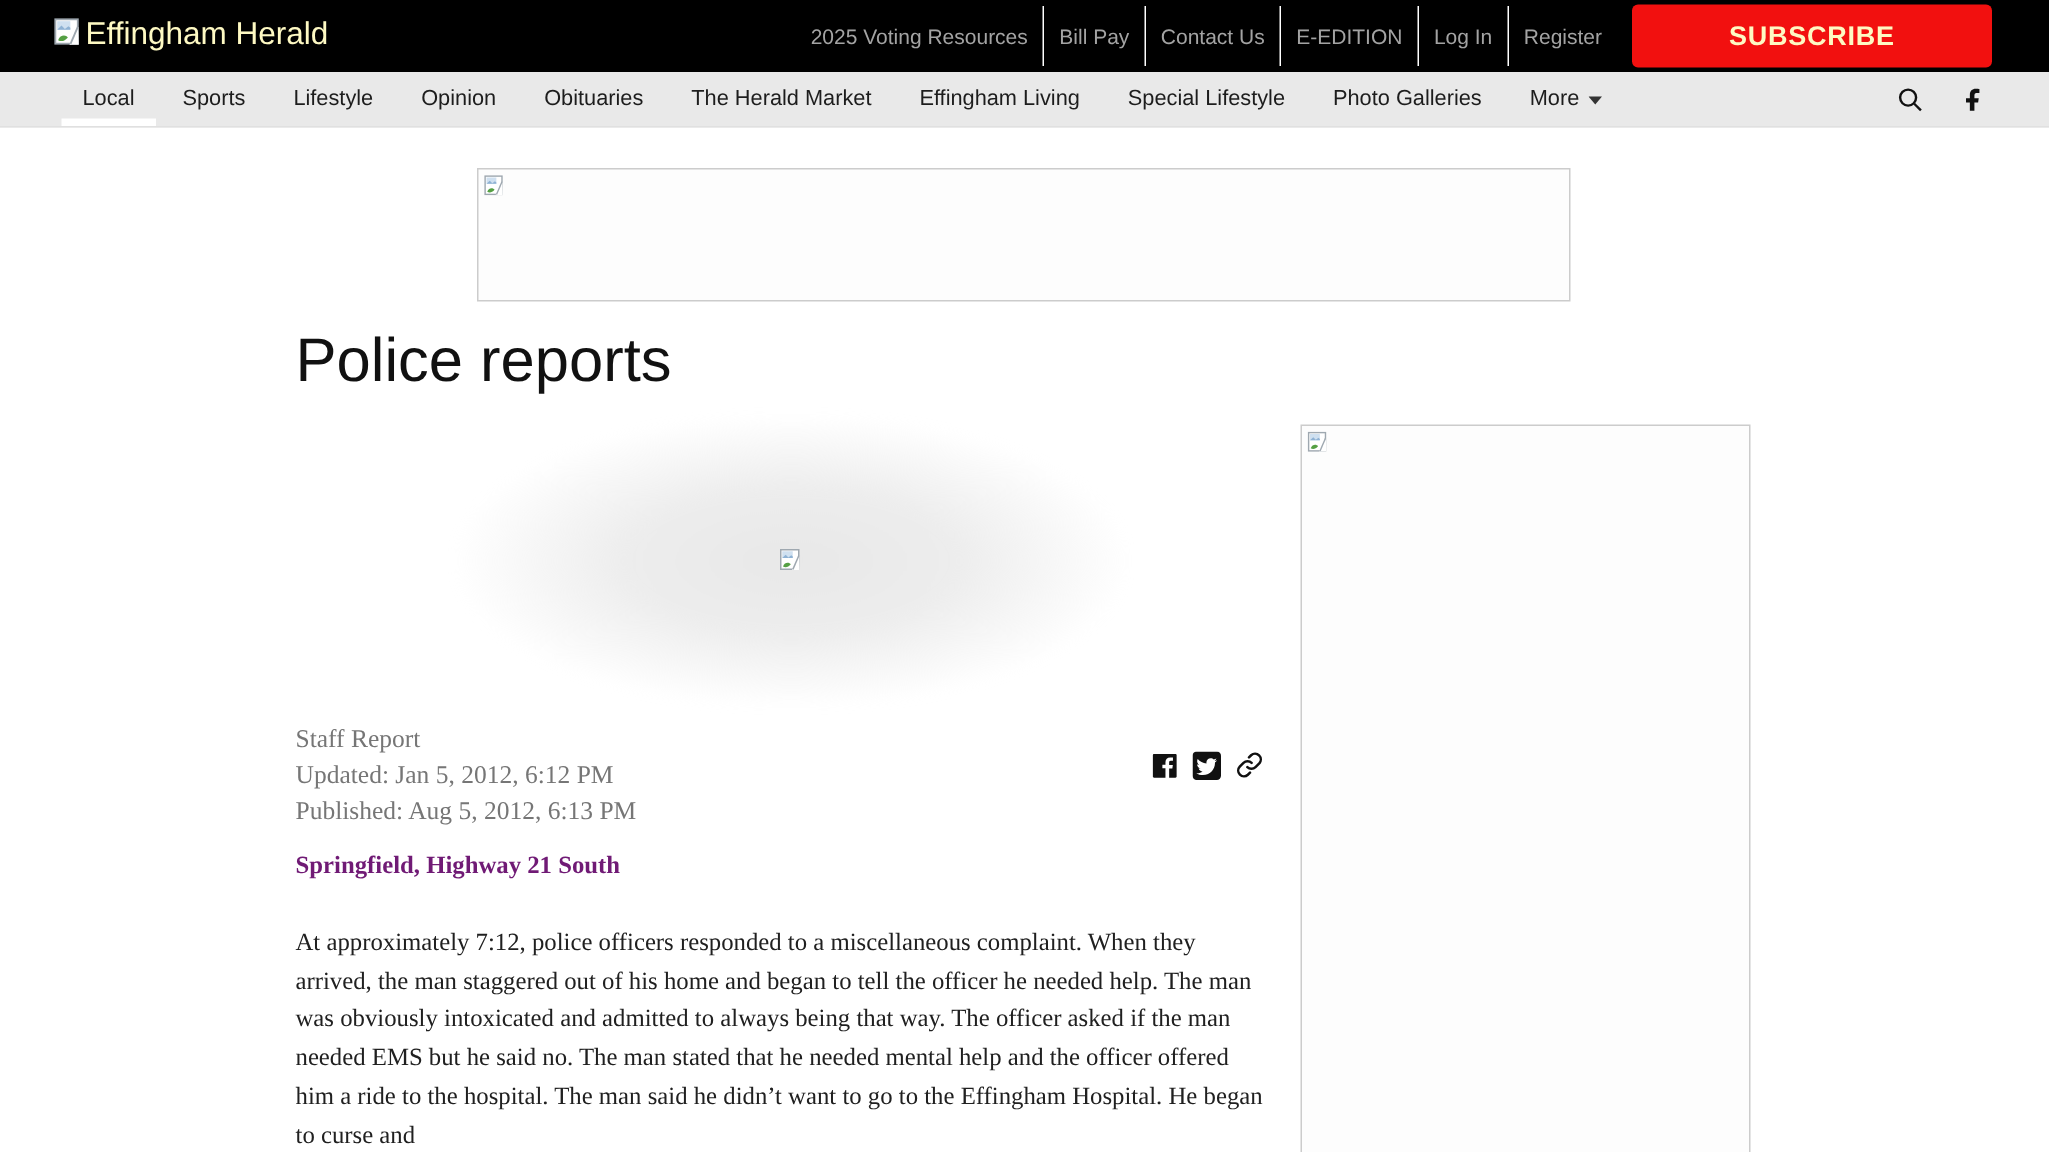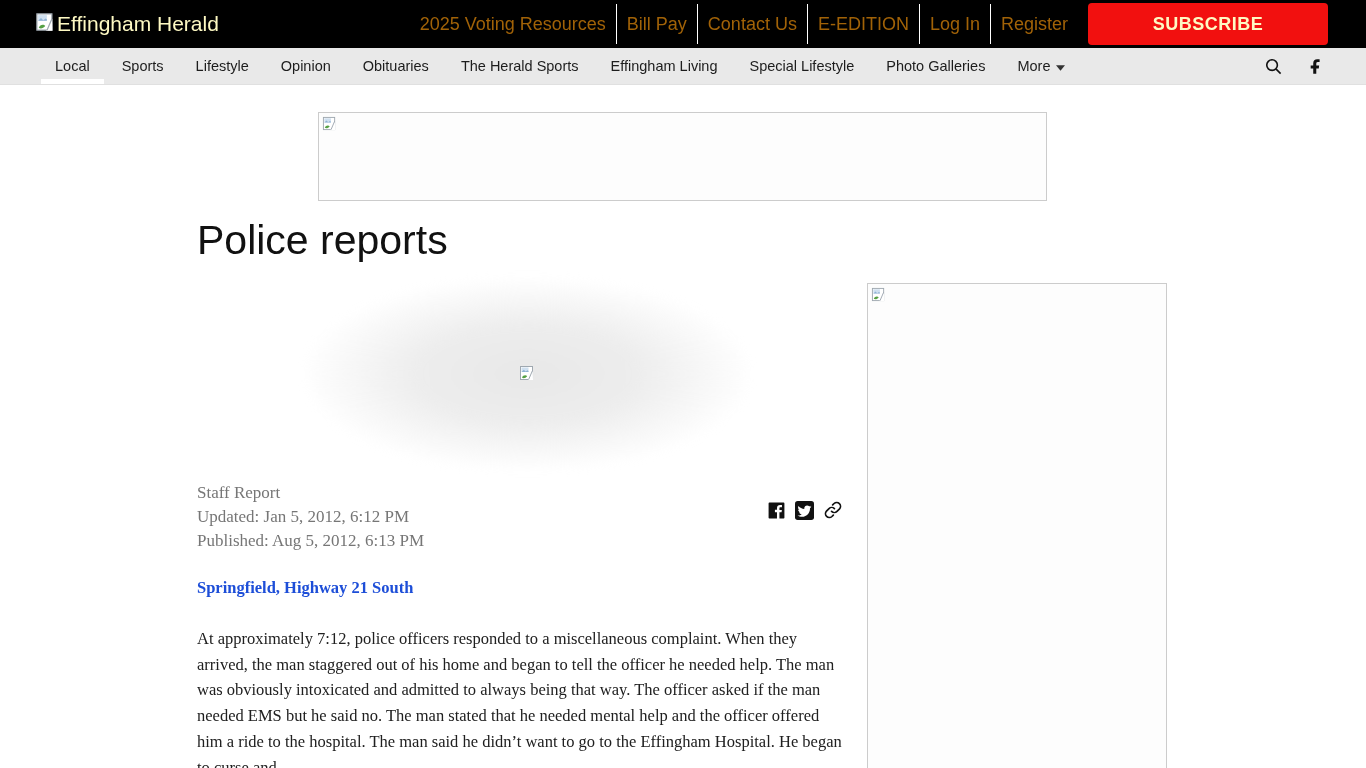--- a/index.html
+++ b/index.html
@@ -32,23 +32,23 @@
     cursor: pointer;
     white-space: nowrap;
   }
   .topmenu {
     margin-left: auto;
     display: flex;
     align-items: center;
     height: 100%;
   }
   .topmenu a {
-    color: #a16207;
+    color: #a3a3a3;
     text-decoration: none;
-    font-size: 18px;
+    font-size: 14px;
     padding: 0 10px;
     white-space: nowrap;
     cursor: pointer;
   }
   .vsep {
     width: 1px;
     height: 40px;
     background: #ffffff;
     flex: 0 0 auto;
   }
@@ -151,25 +151,25 @@
   }
   .share-row {
     position: absolute;
     right: 0; top: 19px;
     display: flex;
     align-items: center;
     gap: 9px;
   }
   .share-row .icon-btn { cursor: pointer; display: flex; }
   .subheads {
-    margin-top: 22px;
+    margin-top: 11px;
     font-size: 16.5px;
     font-weight: bold;
     line-height: 25px;
-    color: #1d4ed8;
+    color: #701a75;
   }
   .body-text {
     margin-top: 26px;
     font-size: 16.5px;
     line-height: 25.7px;
     color: #202020;
   }
 </style>
 </head>
 <body>
@@ -207,21 +207,21 @@
 
     <button class="subscribe-btn" id="subscribeBtn" style="background: rgb(242, 16, 15);">SUBSCRIBE</button>
   </header>
 
   <nav class="mainnav">
     <a class="navitem active">Local</a>
     <a class="navitem">Sports</a>
     <a class="navitem">Lifestyle</a>
     <a class="navitem">Opinion</a>
     <a class="navitem">Obituaries</a>
-    <a class="navitem">The Herald Sports</a>
+    <a class="navitem">The Herald Market</a>
     <a class="navitem">Effingham Living</a>
     <a class="navitem">Special Lifestyle</a>
     <a class="navitem">Photo Galleries</a>
     <a class="navitem">
       <span>More</span>
       <span class="caret">
         <svg width="9" height="6" viewBox="0 0 10 6">
             <path d="M0 0 L5 6 L10 0 Z" fill="#333333"></path>
           </svg>
       </span>

